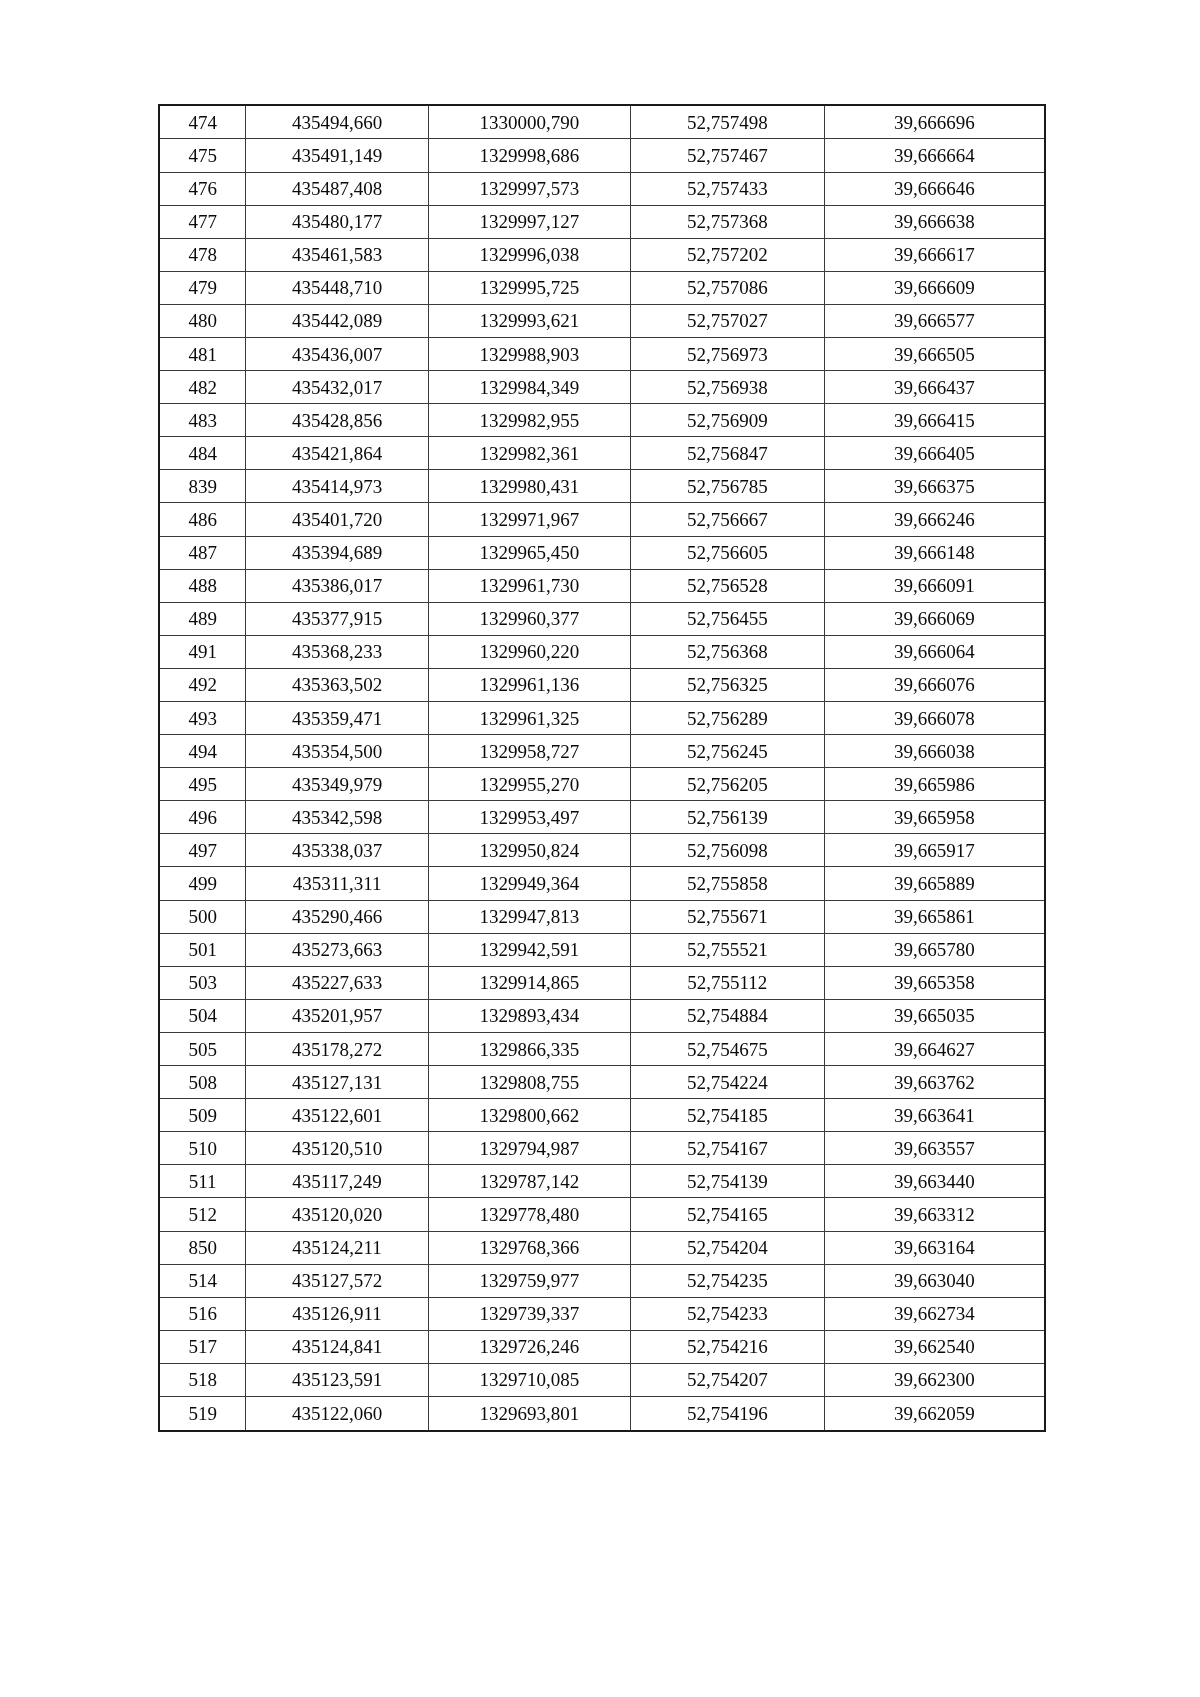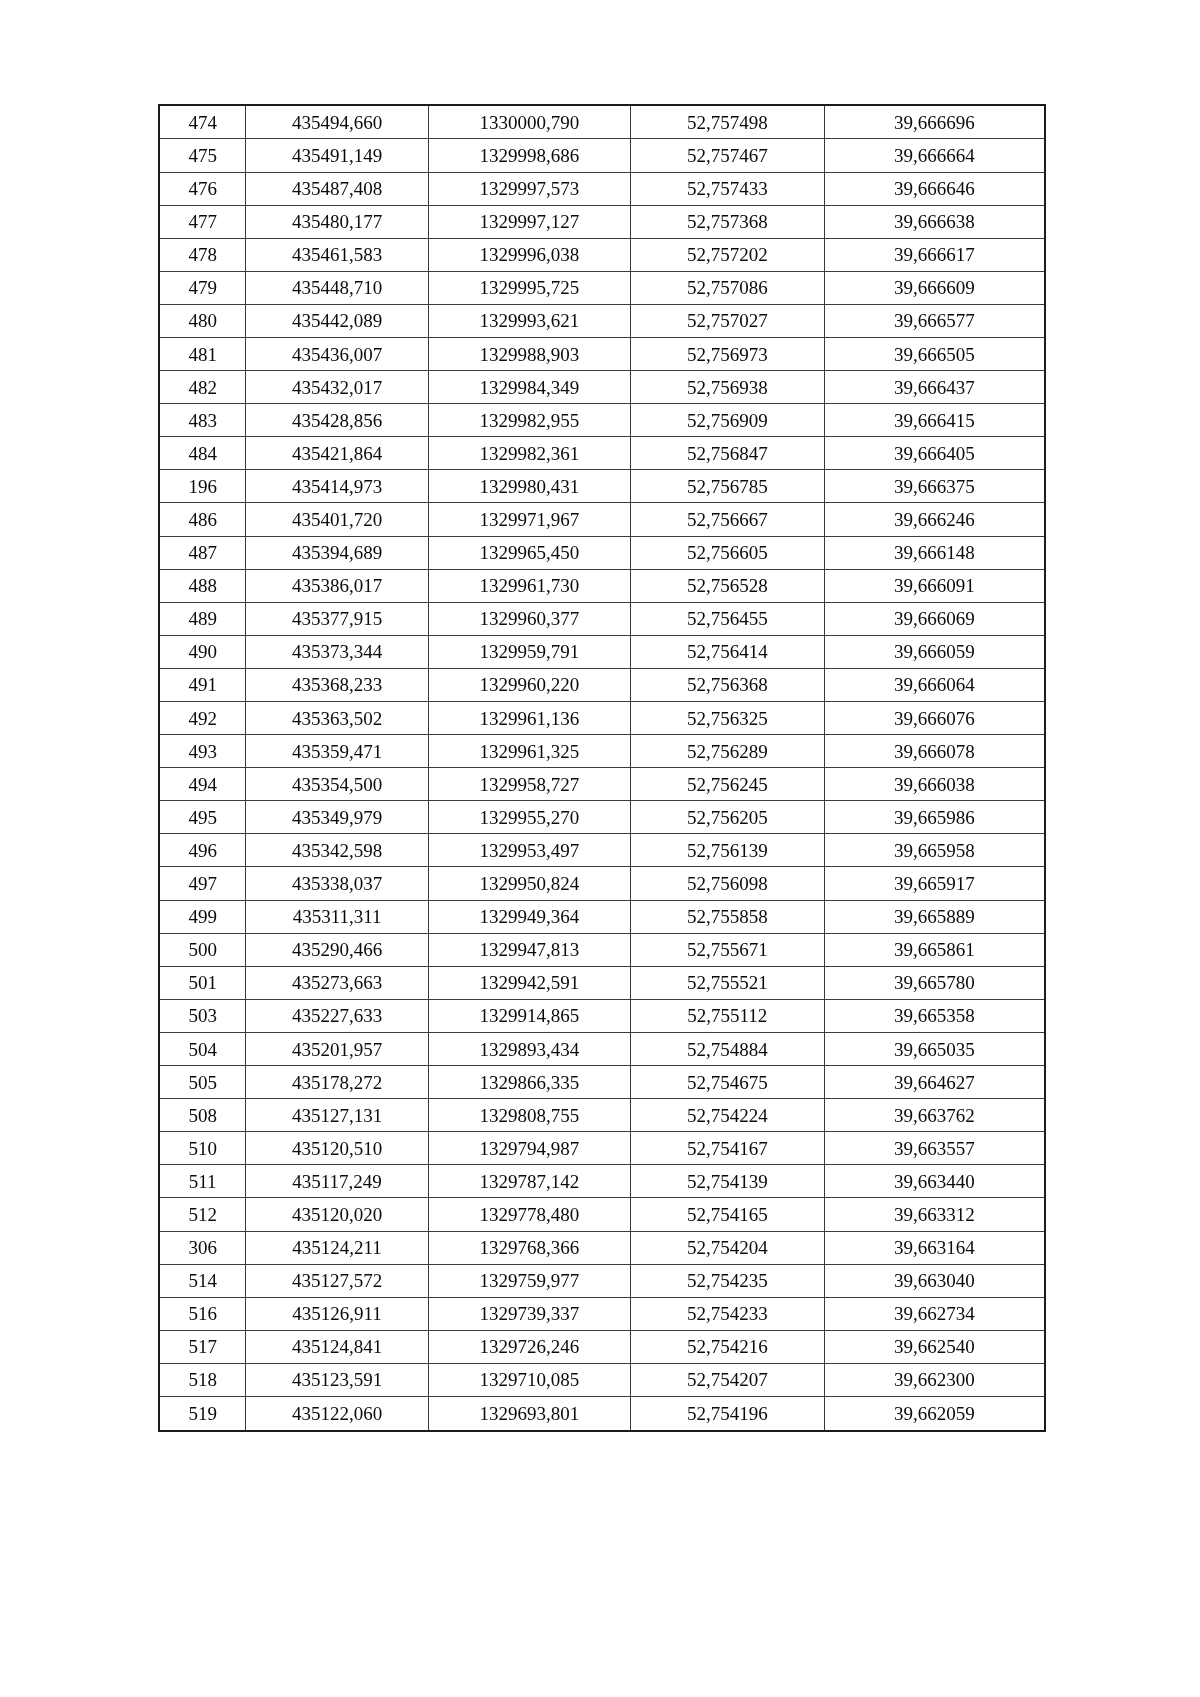--- a/index.html
+++ b/index.html
@@ -131,21 +131,21 @@
             <td>39,666415</td>
           </tr>
           <tr>
             <td>484</td>
             <td>435421,864</td>
             <td>1329982,361</td>
             <td>52,756847</td>
             <td>39,666405</td>
           </tr>
           <tr>
-            <td>196</td>
+            <td>839</td>
             <td>435414,973</td>
             <td>1329980,431</td>
             <td>52,756785</td>
             <td>39,666375</td>
           </tr>
           <tr>
             <td>486</td>
             <td>435401,720</td>
             <td>1329971,967</td>
             <td>52,756667</td>
@@ -166,27 +166,20 @@
             <td>39,666091</td>
           </tr>
           <tr>
             <td>489</td>
             <td>435377,915</td>
             <td>1329960,377</td>
             <td>52,756455</td>
             <td>39,666069</td>
           </tr>
           <tr>
-            <td>490</td>
-            <td>435373,344</td>
-            <td>1329959,791</td>
-            <td>52,756414</td>
-            <td>39,666059</td>
-          </tr>
-          <tr>
             <td>491</td>
             <td>435368,233</td>
             <td>1329960,220</td>
             <td>52,756368</td>
             <td>39,666064</td>
           </tr>
           <tr>
             <td>492</td>
             <td>435363,502</td>
             <td>1329961,136</td>
@@ -271,20 +264,27 @@
             <td>39,664627</td>
           </tr>
           <tr>
             <td>508</td>
             <td>435127,131</td>
             <td>1329808,755</td>
             <td>52,754224</td>
             <td>39,663762</td>
           </tr>
           <tr>
+            <td>509</td>
+            <td>435122,601</td>
+            <td>1329800,662</td>
+            <td>52,754185</td>
+            <td>39,663641</td>
+          </tr>
+          <tr>
             <td>510</td>
             <td>435120,510</td>
             <td>1329794,987</td>
             <td>52,754167</td>
             <td>39,663557</td>
           </tr>
           <tr>
             <td>511</td>
             <td>435117,249</td>
             <td>1329787,142</td>
@@ -292,21 +292,21 @@
             <td>39,663440</td>
           </tr>
           <tr>
             <td>512</td>
             <td>435120,020</td>
             <td>1329778,480</td>
             <td>52,754165</td>
             <td>39,663312</td>
           </tr>
           <tr>
-            <td>306</td>
+            <td>850</td>
             <td>435124,211</td>
             <td>1329768,366</td>
             <td>52,754204</td>
             <td>39,663164</td>
           </tr>
           <tr>
             <td>514</td>
             <td>435127,572</td>
             <td>1329759,977</td>
             <td>52,754235</td>

